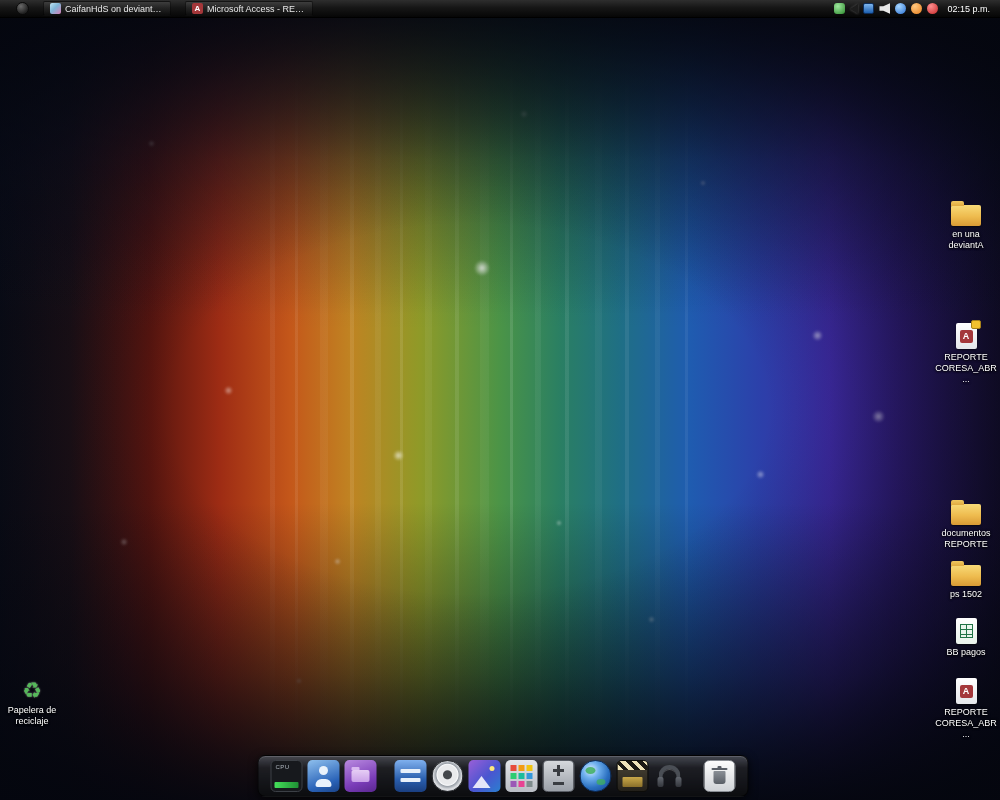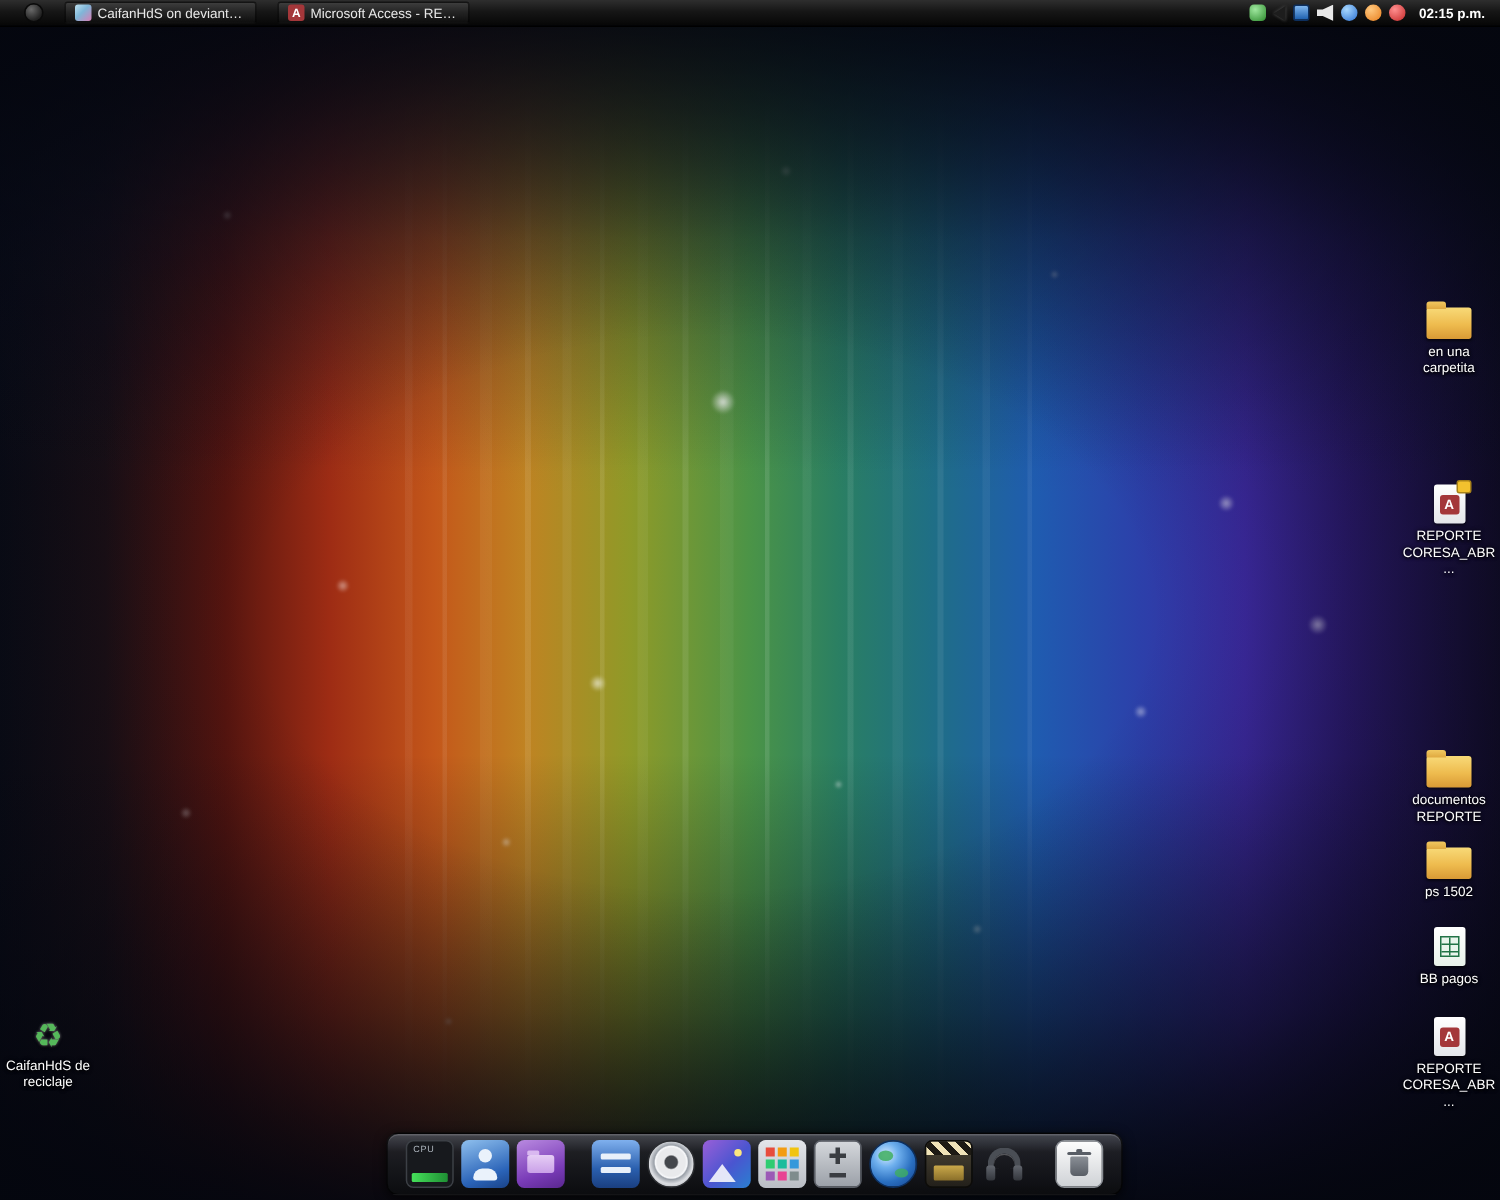--- a/index.html
+++ b/index.html
@@ -24,21 +24,21 @@
   .t-ac { background:#a4373a; color:#fff; font-size:8px; font-weight:bold; line-height:1; }
   .tray { margin-left:auto; display:flex; align-items:center; gap:5px; padding-right:10px; }
   .tray-ic { width:11px; height:11px; flex:0 0 auto; cursor:pointer; }
   .tr-msn { background:radial-gradient(circle at 35% 30%, #9fe89f, #2e8b2e); border-radius:3px; }
   .tr-arrow { width:0; height:0; border-top:5px solid transparent; border-bottom:5px solid transparent; border-right:8px solid #1d1d1d; filter:drop-shadow(0 0 1px #555); }
   .tr-display { background:linear-gradient(180deg,#7fb6ee,#1d5fae); border:1px solid #0d2f5e; border-radius:2px; }
   .tr-speaker { background:#e8e8e8; clip-path:polygon(0 30%, 35% 30%, 100% 0, 100% 100%, 35% 70%, 0 70%); }
   .tr-update { background:radial-gradient(circle at 35% 30%, #a8d8ff, #2a6fd0); border-radius:50%; }
   .tr-orange { background:radial-gradient(circle at 35% 30%, #ffc87f, #e87f1d); border-radius:50%; }
   .tr-red { background:radial-gradient(circle at 35% 30%, #ff8f8f, #c62828); border-radius:50%; }
-  .clock { color:#fff; font-size:9px; margin-left:4px; white-space:nowrap;font-weight:bold; }
+  .clock { color:#fff; font-size:9px; margin-left:4px; white-space:nowrap; }
 
   
   .desktop { position:absolute; top:18px; left:0; right:0; bottom:0; overflow:hidden; }
   .wallpaper { position:absolute; inset:0; background:#070910; }
   .spectrum { position:absolute; inset:0;
     background:linear-gradient(90deg,
       #0a0c16 0%, #1c1016 7%, #58150f 15%, #9e2c14 22%, #c4571a 29%,
       #c08322 35%, #8f9a28 42%, #4b9447 50%, #2a7f63 56%, #1f6f85 62%,
       #1f5cb0 69%, #2c40aa 76%, #3d2aa2 83%, #2c1a70 90%, #140d2e 100%); }
   .bluecast { position:absolute; inset:0;
@@ -217,21 +217,21 @@
         <div class="bk" style="left:296px; top:660px; width:6px;  height:6px;  opacity:.4;"></div>
         <div class="bk" style="left:700px; top:162px; width:6px;  height:6px;  opacity:.4;"></div>
         <div class="bk" style="left:520px; top:92px;  width:8px;  height:8px;  opacity:.35;"></div>
         <div class="bk" style="left:120px; top:520px; width:8px;  height:8px;  opacity:.4;"></div>
       </div>
       <div class="vignette"></div>
     </div>
 
     <div class="dicon" style="left:930px; top:182px;">
       <div class="icon-folder"></div>
-      <div class="dlabel">en una carpetita</div>
+      <div class="dlabel">en una deviantA</div>
     </div>
 
     <div class="dicon" style="left:930px; top:305px;">
       <div class="icon-file locked">
         <span class="file-badge">A</span>
       </div>
       <div class="dlabel">REPORTE CORESA_ABR...</div>
     </div>
 
     <div class="dicon" style="left:930px; top:481px;">
@@ -253,21 +253,21 @@
 
     <div class="dicon" style="left:930px; top:660px;">
       <div class="icon-file">
         <span class="file-badge">A</span>
       </div>
       <div class="dlabel">REPORTE CORESA_ABR...</div>
     </div>
 
     <div class="dicon" style="left:0px; top:660px; width:64px;">
       <div class="icon-recycle">♻</div>
-      <div class="dlabel">CaifanHdS de reciclaje</div>
+      <div class="dlabel">Papelera de reciclaje</div>
     </div>
 
     <div class="dock">
       <div class="dk dk-cpu">
         <span class="cpu-text">CPU</span>
         <span class="cpu-bar"></span>
       </div>
       <div class="dk dk-user"></div>
       <div class="dk dk-pfolder">
         <span class="mini-folder"></span>

